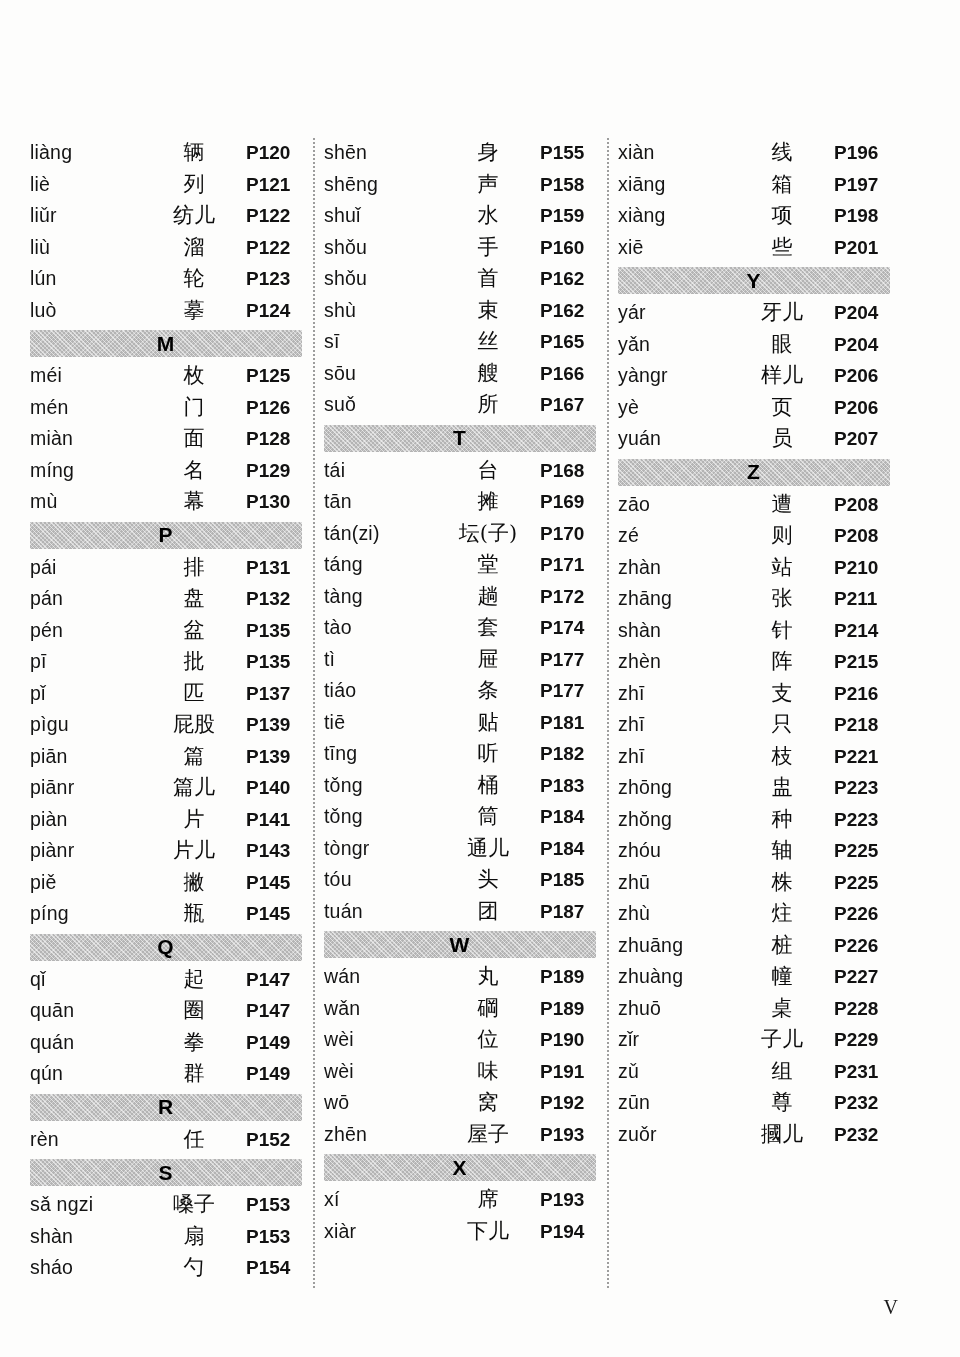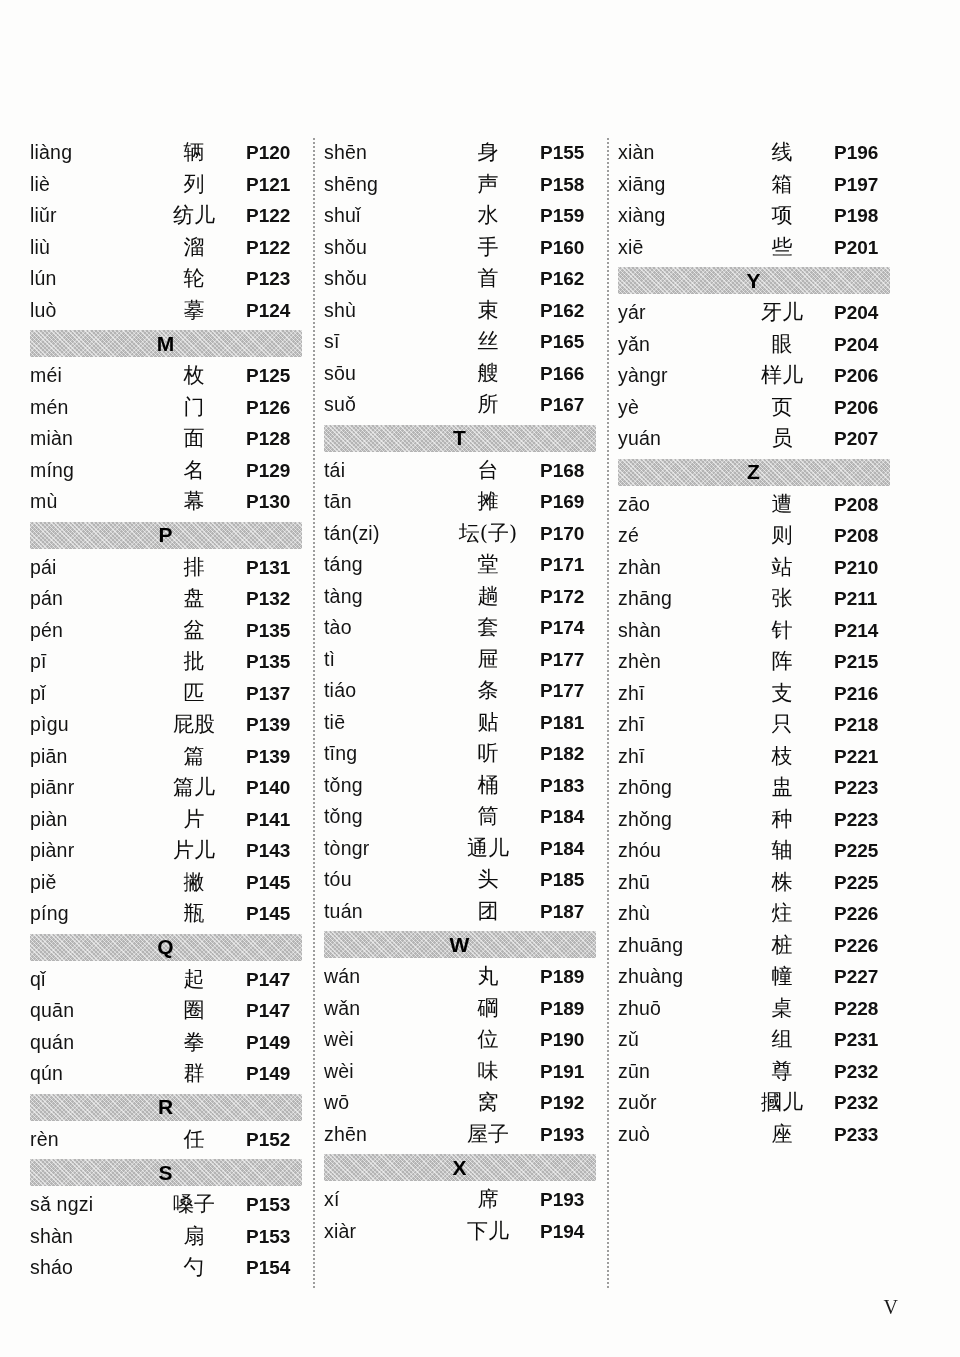--- a/index.html
+++ b/index.html
@@ -595,35 +595,35 @@
         <div class="py">zhuàng</div>
         <div class="hz">幢</div>
         <div class="pg">P227</div>
       </div>
       <div class="entry">
         <div class="py">zhuō</div>
         <div class="hz">桌</div>
         <div class="pg">P228</div>
       </div>
       <div class="entry">
+        <div class="py">zǐr</div>
+        <div class="hz">子儿</div>
+        <div class="pg">P229</div>
+      </div>
+      <div class="entry">
         <div class="py">zǔ</div>
         <div class="hz">组</div>
         <div class="pg">P231</div>
       </div>
       <div class="entry">
         <div class="py">zūn</div>
         <div class="hz">尊</div>
         <div class="pg">P232</div>
       </div>
       <div class="entry">
         <div class="py">zuǒr</div>
         <div class="hz">摑儿</div>
         <div class="pg">P232</div>
       </div>
-      <div class="entry">
-        <div class="py">zuò</div>
-        <div class="hz">座</div>
-        <div class="pg">P233</div>
-      </div>
     </div>
   </div>
 
 <div class="folio">V</div>
 
 </body></html>

